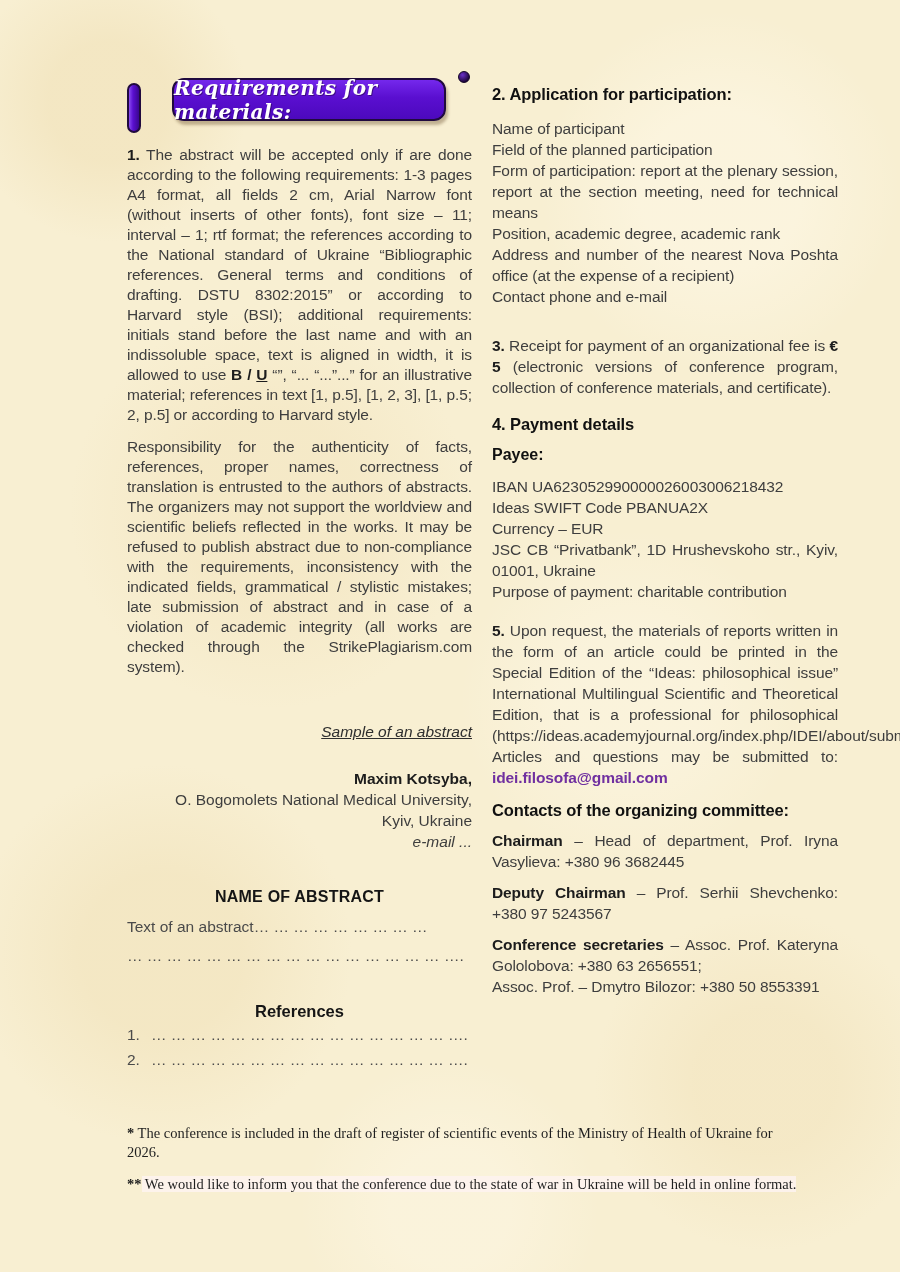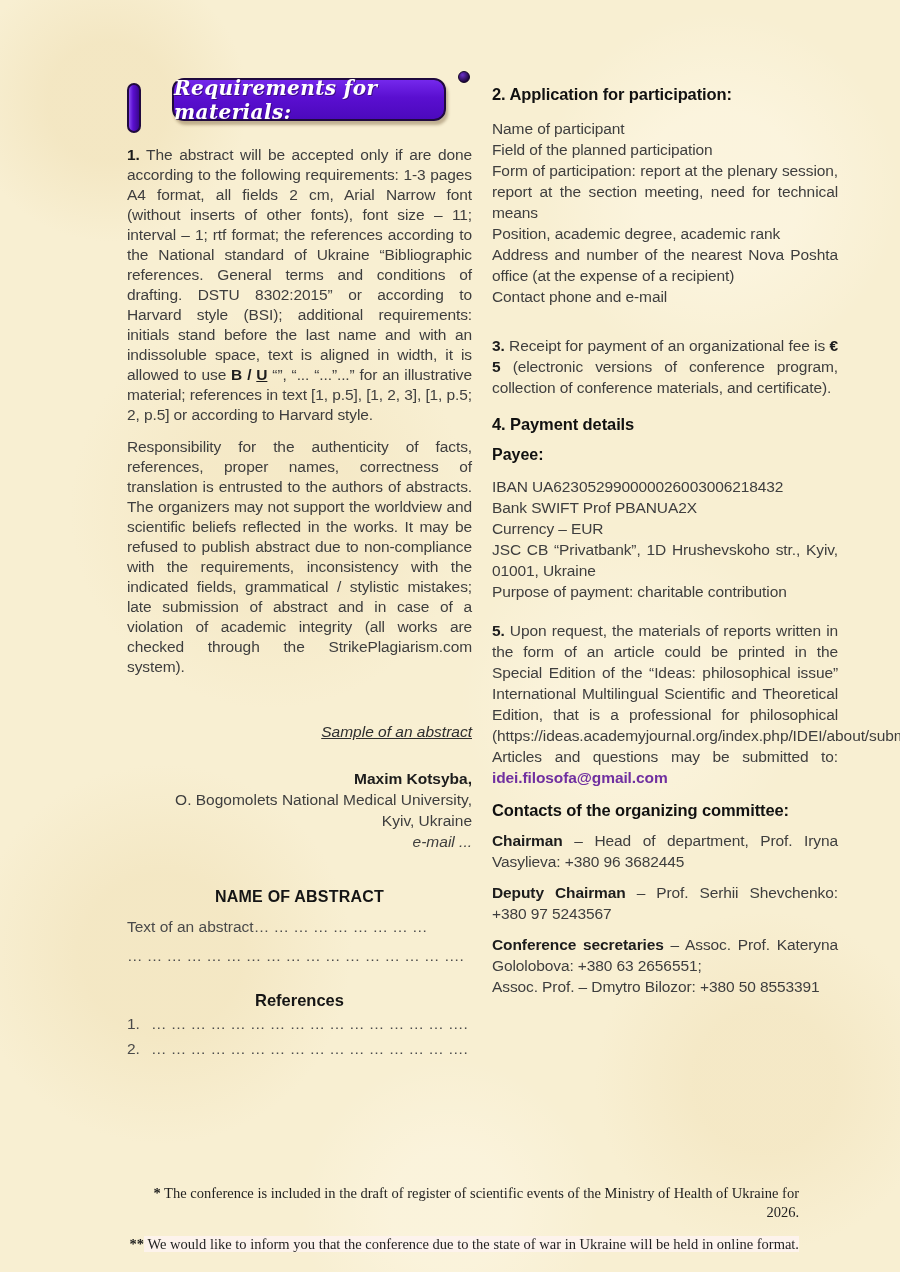--- a/index.html
+++ b/index.html
@@ -77,43 +77,43 @@
   .sample .bold{ font-weight:bold; }
 
   .abs-title{
     margin-top:36px; text-align:center; font-weight:bold;
     font-size:16px; color:#151515; letter-spacing:0.2px;
   }
   .abs-line{ margin-top:12px; font-size:15.5px; line-height:18px; color:#4a4a4a; }
   .abs-line + .abs-line{ margin-top:11px; }
 
   .refs-title{
-    margin-top:26px; text-align:center; font-weight:bold;
+    margin-top:37px; text-align:center; font-weight:bold;
     font-size:16.5px; color:#151515;
   }
   .ref-line{ margin-top:3px; font-size:15.5px; line-height:22px; color:#4a4a4a; display:flex; }
   .ref-num{ width:24px; flex:0 0 auto; }
 
   
   .app-lines{ margin-top:14px; }
   .sec3{ margin-top:28px; }
   .h-payment{ margin-top:16px; }
   .payee-label{ margin-top:12px; font-weight:bold; font-size:16px; color:#111; }
   .pay-lines{ margin-top:12px; }
   .sec5{ margin-top:18px; }
   .contacts-heading{ margin-top:12px; }
   .contact{ margin-top:10px; }
   .contact:first-of-type{ margin-top:12px; }
   .email-link{ font-weight:bold; color:#7030a0; text-decoration:none; }
 
   
   .footnotes{
-    position:absolute; left:127px; top:1184px; width:672px;
+    position:absolute; left:127px; top:1124px; width:672px;
     font-family:"Liberation Serif", serif; font-size:14.5px;
-    line-height:19px; color:#1f1f1f;text-align:right;
+    line-height:19px; color:#1f1f1f;
   }
   .footnotes p{ margin-top:0; }
   .footnotes p + p{ margin-top:13px; }
   .footnotes .hl span{ background:rgba(253,243,238,0.9); }
 </style>
 </head>
 <body>
 
 <div class="page">
 
@@ -165,21 +165,21 @@
       <div class="body-text">Address and number of the nearest Nova Poshta office (at the expense of a recipient)</div>
       <div class="body-text">Contact phone and e-mail</div>
     </div>
 
     <p class="body-text sec3"><b>3.</b><span> Receipt for payment of an organizational fee is </span><b>€ 5</b><span> (electronic versions of conference program, collection of conference materials, and certificate).</span></p>
 
     <h3 class="h-payment">4. Payment details</h3>
     <div class="payee-label">Payee:</div>
     <div class="pay-lines">
       <div class="body-text">IBAN UA623052990000026003006218432</div>
-      <div class="body-text">Bank SWIFT Prof PBANUA2X</div>
+      <div class="body-text">Ideas SWIFT Code PBANUA2X</div>
       <div class="body-text">Currency – EUR</div>
       <div class="body-text">JSC CB “Privatbank”, 1D Hrushevskoho str., Kyiv, 01001, Ukraine</div>
       <div class="body-text">Purpose of payment: charitable contribution</div>
     </div>
 
     <p class="body-text sec5"><b>5.</b><span> Upon request, the materials of reports written in the form of an article could be printed in the Special Edition of the “Ideas: philosophical issue” International Multilingual Scientific and Theoretical Edition, that is a professional for philosophical (https://ideas.academyjournal.org/index.php/IDEI/about/submissions). Articles and questions may be submitted to: </span><a class="email-link">idei.filosofa@gmail.com</a></p>
 
     <h3 class="contacts-heading">Contacts of the organizing committee:</h3>
     <p class="body-text contact"><b>Chairman</b><span> – Head of department, Prof. Iryna Vasylieva: +380 96 3682445</span></p>
     <p class="body-text contact"><b>Deputy Chairman</b><span> – Prof. Serhii Shevchenko: +380 97 5243567</span></p>

